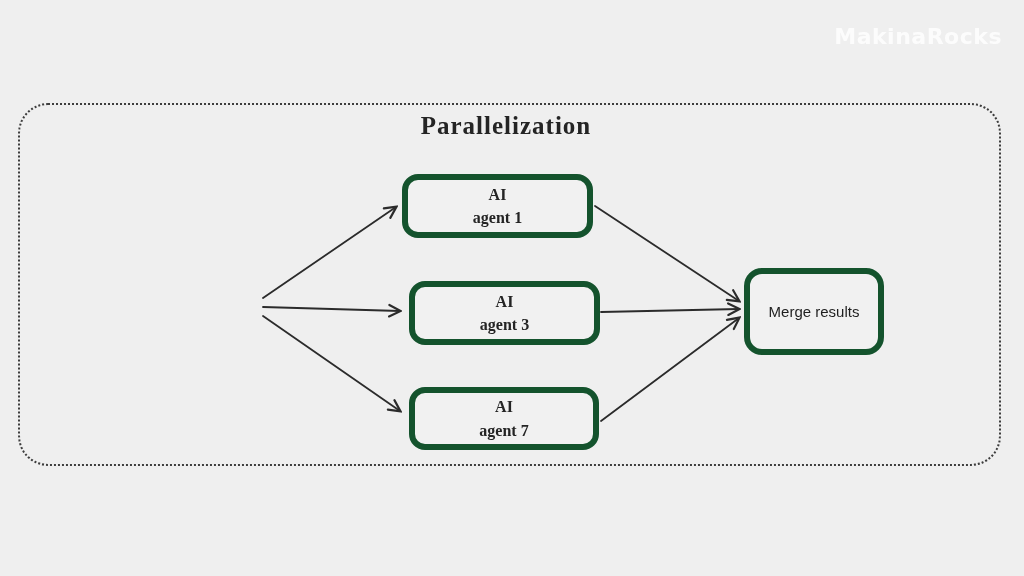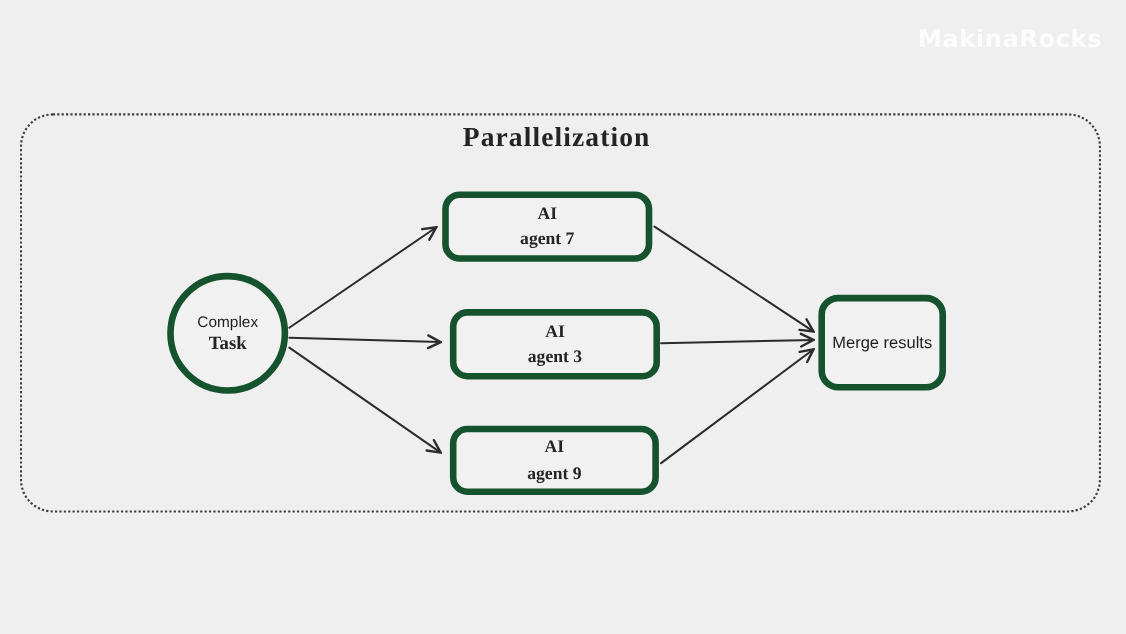--- a/index.html
+++ b/index.html
@@ -85,21 +85,21 @@
     font-size: 16px;
     line-height: 1.45;
     color: #242424;
   }
   .agent-1 { left: 402px; top: 174px; width: 191px; height: 64px; }
   .agent-2 { left: 409px; top: 281px; width: 191px; height: 64px; }
   .agent-3 { left: 409px; top: 387px; width: 190px; height: 63px; }
   .merge-box {
     left: 744px;
     top: 268px;
-    width: 116px;
+    width: 140px;
     height: 87px;
     border-radius: 18px;
     font-size: 15px;
   }
   svg.edges {
     position: absolute;
     inset: 0;
     width: 1024px;
     height: 576px;
     pointer-events: none;
@@ -128,37 +128,33 @@
       </marker>
     </defs>
     <line x1="263" y1="298" x2="396" y2="207" marker-end="url(#arrowhead)"></line>
     <line x1="263" y1="307" x2="400" y2="311" marker-end="url(#arrowhead)"></line>
     <line x1="263" y1="316" x2="400" y2="411" marker-end="url(#arrowhead)"></line>
     <line x1="595" y1="206" x2="739" y2="301" marker-end="url(#arrowhead)"></line>
     <line x1="601" y1="312" x2="739" y2="309" marker-end="url(#arrowhead)"></line>
     <line x1="601" y1="421" x2="739" y2="318" marker-end="url(#arrowhead)"></line>
   </svg>
 
-  <div class="node circle-node">
-    <span class="line1">Complex</span>
-    <span class="line2 hand">Task</span>
-  </div>
 
   <div class="node agent-box agent-1 hand">
     <span>AI</span>
-    <span>agent 7</span>
+    <span>agent 1</span>
   </div>
 
   <div class="node agent-box agent-2 hand">
     <span>AI</span>
     <span>agent 3</span>
   </div>
 
   <div class="node agent-box agent-3 hand">
     <span>AI</span>
-    <span>agent 9</span>
+    <span>agent 7</span>
   </div>
 
   <div class="node merge-box">
     <span>Merge results</span>
   </div>
 
 </div>
 
 </body></html>

